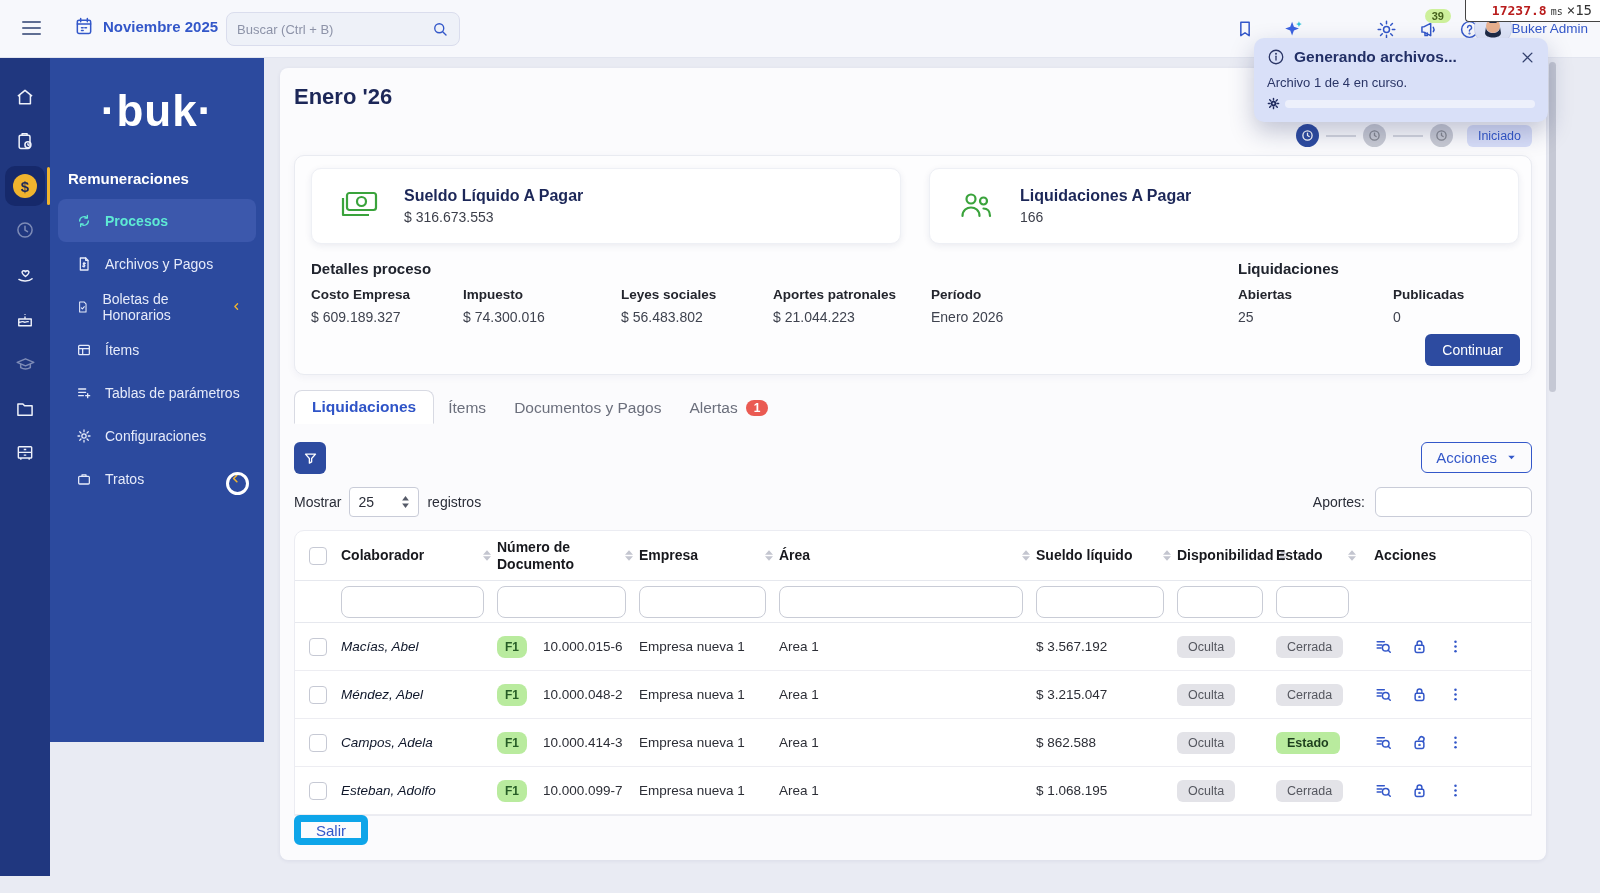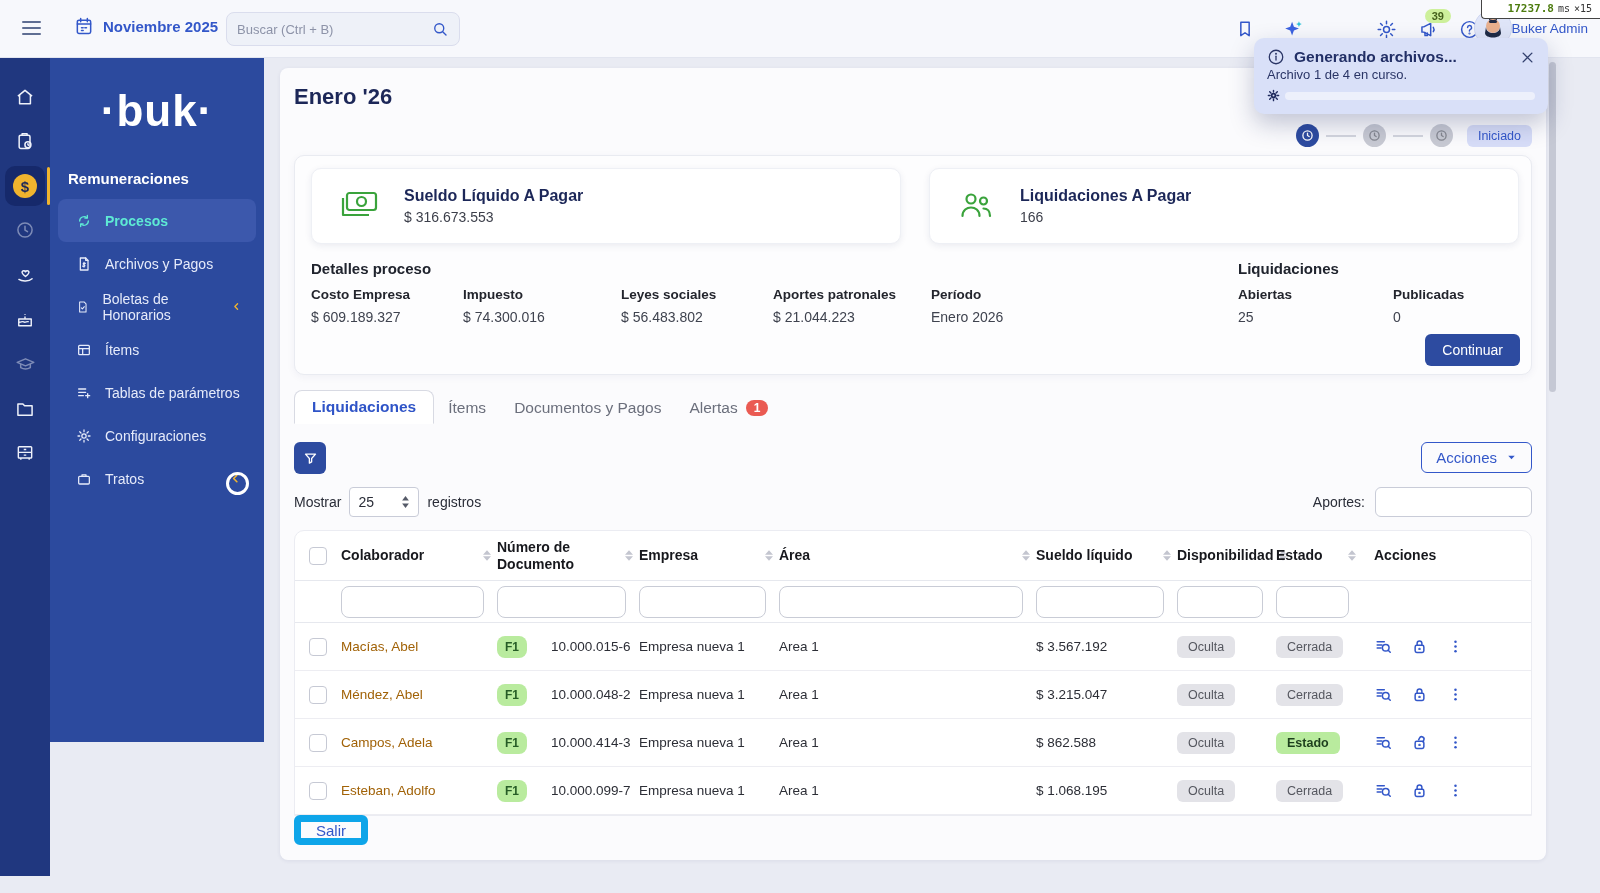--- a/index.html
+++ b/index.html
@@ -28,32 +28,32 @@
   .tb-icons{ position:absolute; right:120px; top:0; height:58px; display:flex; align-items:center; }
   .tb-ic{ color:#3357c9; cursor:pointer; position:relative; }
   .badge-green{ position:absolute; top:-10px; right:-12px; background:#cdf09b; color:#44611c;
     font-size:11px; font-weight:700; border-radius:9px; padding:1px 7px;}
   .avatar{ position:absolute; right:88px; top:9px; width:38px; height:38px; border-radius:50%;
     background:#dfe5f8; overflow:hidden; cursor:pointer; border:1px solid #cdd5f0;}
   .username{ position:absolute; right:12px; top:21px; font-size:13.5px; color:#3357c9; cursor:pointer;}
   .timerbox{ position:absolute; right:0; top:0; background:#ffffff; border:1px solid #444;
     border-top:none; border-right:none; border-radius:0 0 0 4px; padding:2px 8px 3px;
     font-family:"DejaVu Sans Mono", monospace; z-index:60; display:flex; align-items:baseline; gap:4px;}
-  .timerbox .tv{ font-size:11px; font-weight:700; color:#4d7c0f;margin-left:18px; }
+  .timerbox .tv{ font-size:13px; font-weight:700; color:#b91c1c;margin-left:18px; }
   .timerbox .tu{ font-size:10px; color:#333; }
-  .timerbox .tm{ font-size:10px; color:#333; }
+  .timerbox .tm{ font-size:14px; color:#333; }
 
   
   .toast{ position:absolute; left:1254px; top:38px; width:294px; background:#d9e0f8;
     border-radius:10px; box-shadow:0 10px 24px rgba(25,35,90,.25); padding:10px 13px 12px; z-index:50;}
   .toast-head{ display:flex; align-items:center; gap:9px; }
   .toast-title{ font-size:15.5px; font-weight:700; color:#22folk;}
   .toast-title{ color:#222f66; }
   .toast-close{ margin-left:auto; cursor:pointer; color:#33406e; }
-  .toast-body{ font-size:13px; color:#2a3566; margin:1px 0 7px; }
+  .toast-body{ font-size:13px; color:#2a3566; margin:9px 0 7px; }
   .toast-progress{ display:flex; align-items:center; gap:5px; }
   .progress-track{ flex:1; height:8px; background:#edf0fb; border-radius:4px; }
 
   
   .rail{ position:absolute; left:0; top:58px; width:50px; height:818px; background:#20377f; z-index:20;}
   .rail-item{ position:absolute; left:5px; width:40px; height:40px; display:flex;
     align-items:center; justify-content:center; color:#eef1fa; cursor:pointer; border-radius:10px;}
   .rail-item.dim{ opacity:.45; }
   .rail-item.active{ background:#16296b; }
   .dollar-circle{ width:24px; height:24px; border-radius:50%; background:#f0b42e;
@@ -135,22 +135,22 @@
     align-items:center; }
   .thead{ height:50px; border-bottom:1px solid #e6e8ee; font-size:14px; font-weight:700; color:#17181d;}
   .th{ display:flex; align-items:center; gap:6px; line-height:1.15; padding-right:6px;}
   .sort{ margin-left:auto; display:flex; flex-direction:column; gap:1px; color:#c3c5cf; }
   .filters{ height:42px; border-bottom:1px solid #e6e8ee; }
   .filters input{ width:calc(100% - 13px); height:32px; border:1px solid #c9ccd6; border-radius:8px;
     outline:none; background:#fff; padding:0 8px; font-family:inherit; font-size:13px;}
   .drow{ height:48px; border-bottom:1px solid #ededf2; font-size:13.5px; color:#2c2e36;}
   .cb{ width:18px; height:18px; border:1px solid #c6c9d4; border-radius:4px; background:#fff;
     margin:0 auto; cursor:pointer;}
-  .name-link{ color:#a16207; cursor:pointer; }
-  .doc-cell{ display:flex; align-items:center; gap:24px; }
+  .name-link{ color:#0f172a; cursor:pointer;font-style:italic; }
+  .doc-cell{ display:flex; align-items:center; gap:16px; }
   .tag{ background:#b9eb9e; color:#265c26; font-size:12px; font-weight:700; border-radius:8px; padding:4px 8px;}
   .pill{ background:#e3e3e8; color:#55575f; font-size:12.5px; border-radius:6px; padding:4px 11px;
     display:inline-block;}
   .pill-green{ background:#b9eb9e; color:#1d3f1d; font-weight:700;}
   .actions-cell{ display:flex; gap:17px; color:#3357c9; padding-left:12px;}
   .actions-cell > *{ cursor:pointer; }
   .lock .shackle{ transform-box:fill-box; transform-origin:60% 90%; }
   .lock.open .shackle{ transform:rotate(26deg) translate(1.5px,-1px); }
 
   .exit-btn{ position:absolute; left:14px; top:747px; height:30px; border:7px solid #0ea5e9;

